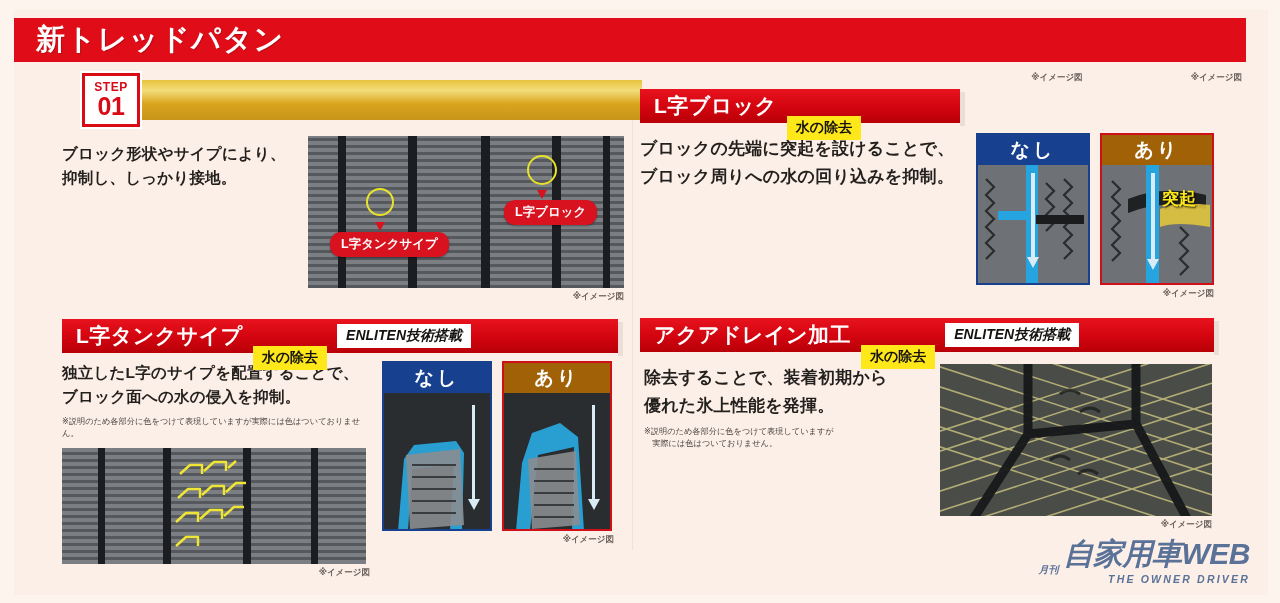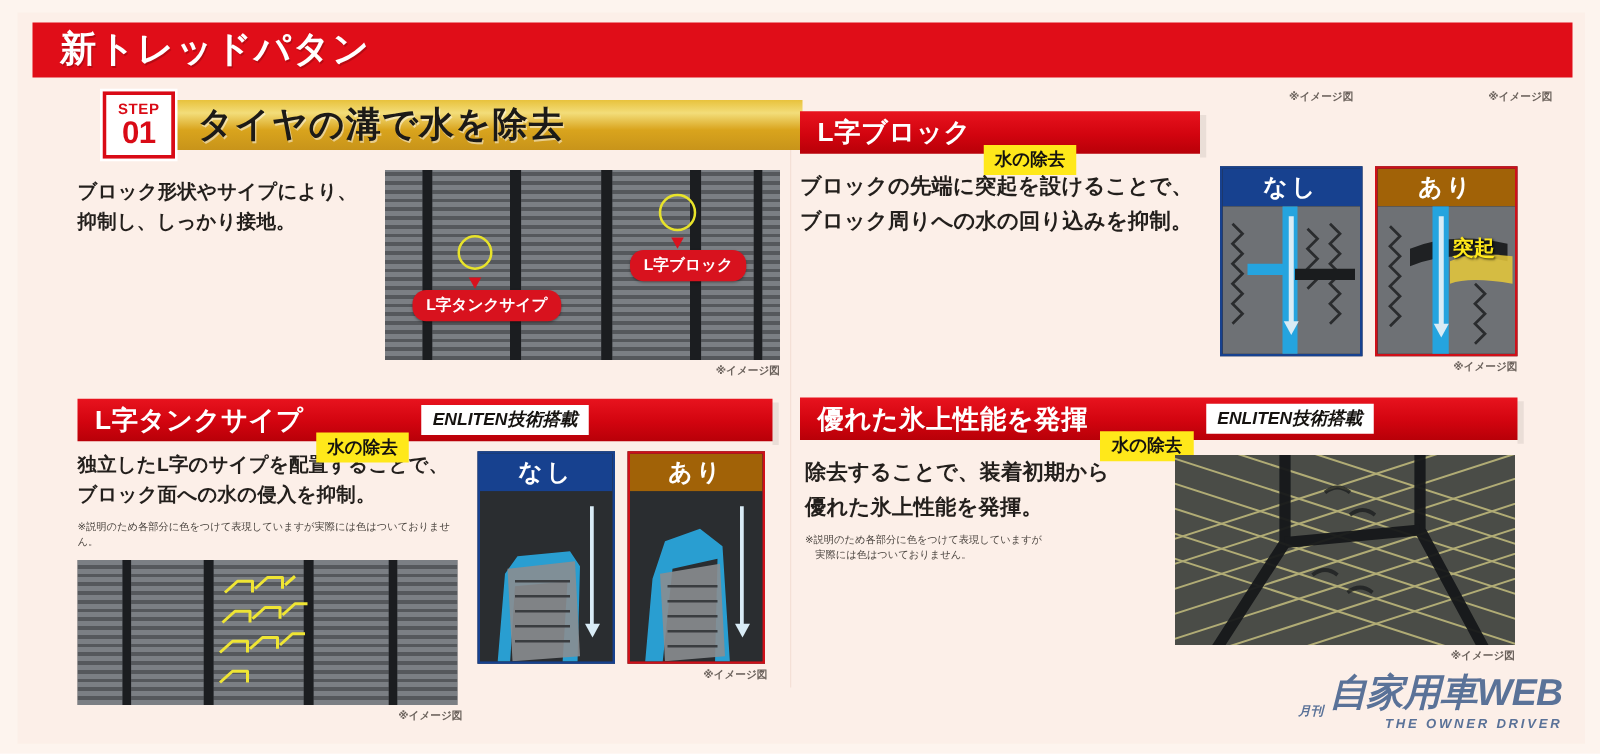--- a/index.html
+++ b/index.html
@@ -24,21 +24,21 @@
   #inner {
     position: relative;
     width: 100%;
     height: 100%;
     background: #fcefe8;
   }
 
   
   .banner {
     position: absolute;
-    left: 12px;
+    left: 0;
     top: 8px;
     width: 1232px;
     height: 44px;
     background: #e00d18;
     display: flex;
     align-items: center;
     padding-left: 22px;
   }
   .banner-title {
     color: #ffffff;
@@ -285,21 +285,20 @@
   <div class="divider"></div>
 
   <div class="col-left">
 
     <div class="step-row">
       <div class="gold-bar"></div>
       <div class="step-badge">
         <span class="step-word">STEP</span>
         <span class="step-num">01</span>
       </div>
-      <div class="step-title">タイヤの溝で水を除去</div>
     </div>
 
     <div style="display:flex; gap:14px; margin-top:8px; margin-left:14px;">
       <div style="width:232px; padding-top:6px;">
         <p class="body-copy">ブロック形状やサイプにより、</p>
         <p class="body-copy">抑制し、しっかり接地。</p>
       </div>
 
       <div style="width:316px;">
         <div class="tread" style="width:316px; height:152px;">
@@ -459,21 +458,21 @@
               </div>
             </div>
           </div>
           <div class="img-cap">※イメージ図</div>
         </div>
       </div>
     </div>
 
     <div style="width:574px; margin-top:18px;">
       <div class="sec-bar">
-        <span class="sec-title">優れた氷上性能を発揮</span>
+        <span class="sec-title">アクアドレイン加工</span>
         <span class="badge-yellow">水の除去</span>
         <span class="badge-white">ENLITEN技術搭載</span>
       </div>
 
       <div style="display:flex; gap:14px; margin-top:12px;">
         <div style="width:286px; padding-left:4px;">
           <p class="body-copy body-copy-lg">除去することで、装着初期から</p>
           <p class="body-copy body-copy-lg">優れた氷上性能を発揮。</p>
           <p class="note">※説明のため各部分に色をつけて表現していますが</p>
           <p class="note" style="margin-top:0;">　実際には色はついておりません。</p>

